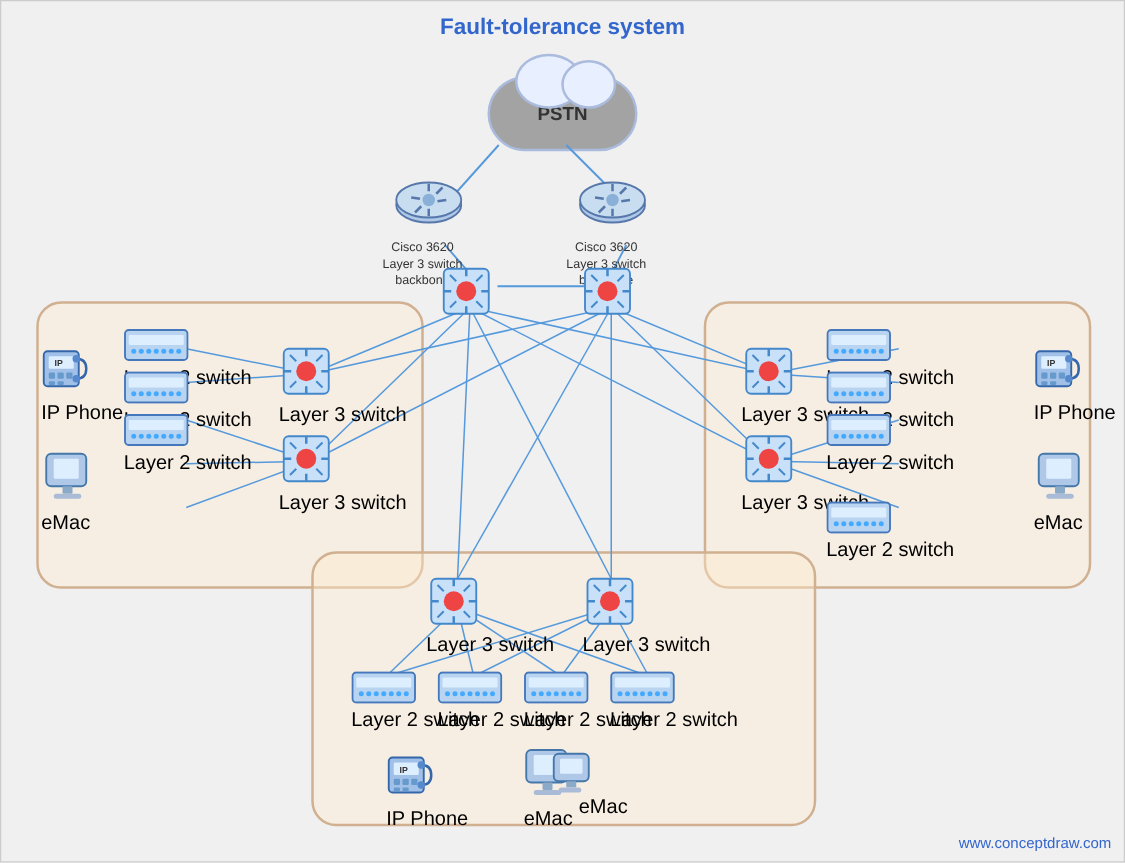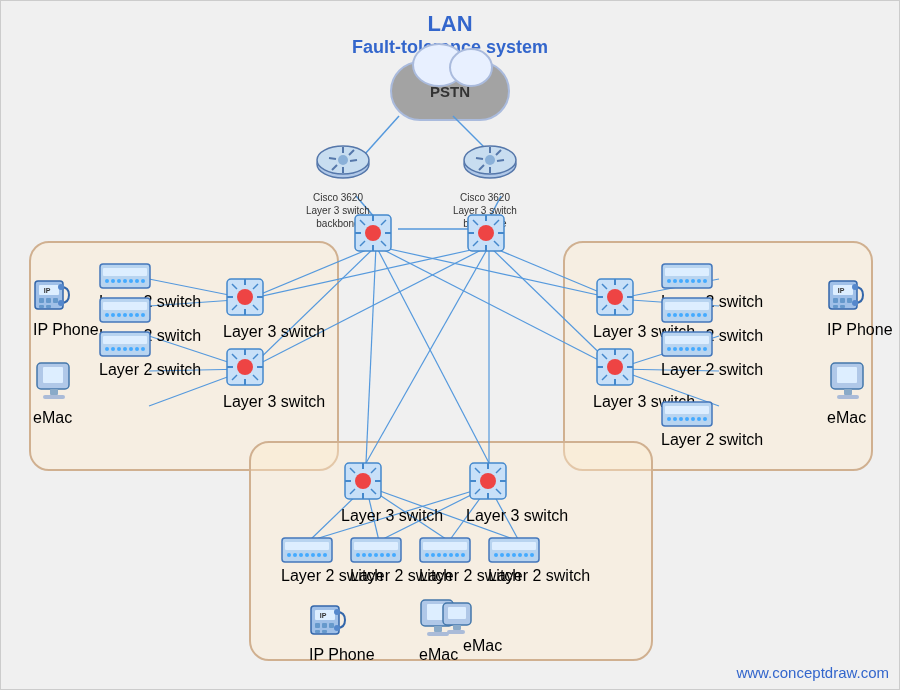--- a/index.html
+++ b/index.html
@@ -105,29 +105,28 @@
       position: absolute;
       border-radius: 20px;
       border: 2px solid #d0b090;
       background: rgba(255, 235, 205, 0.4);
     }
 
     .watermark {
       position: absolute;
       bottom: 8px;
       right: 10px;
-      font-size: 15px;
+      font-size: 12px;
       color: #3366cc;
     }
   </style>
 </head>
 <body>
 
 <div class="main-title">
-  <h1>LAN</h1>
   <h2>Fault-tolerance system</h2>
 </div>
 
 <div class="pstn-cloud">
   <div class="cloud-shape">
     <span>PSTN</span>
   </div>
 </div>
 
 <div class="panel" style="left:28px; top:240px; width:310px; height:230px;"></div>

